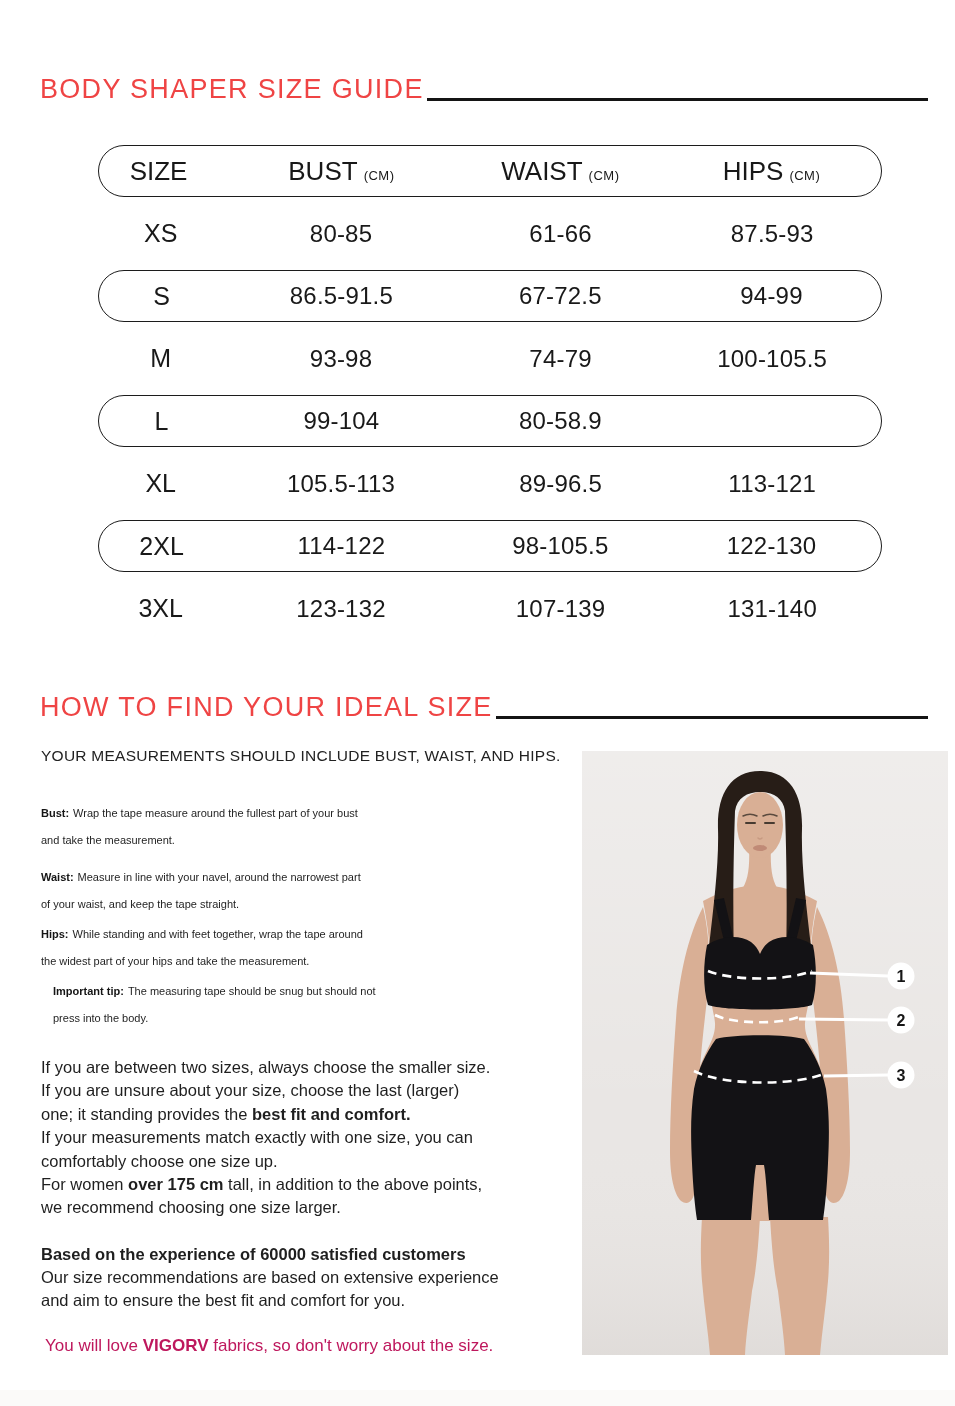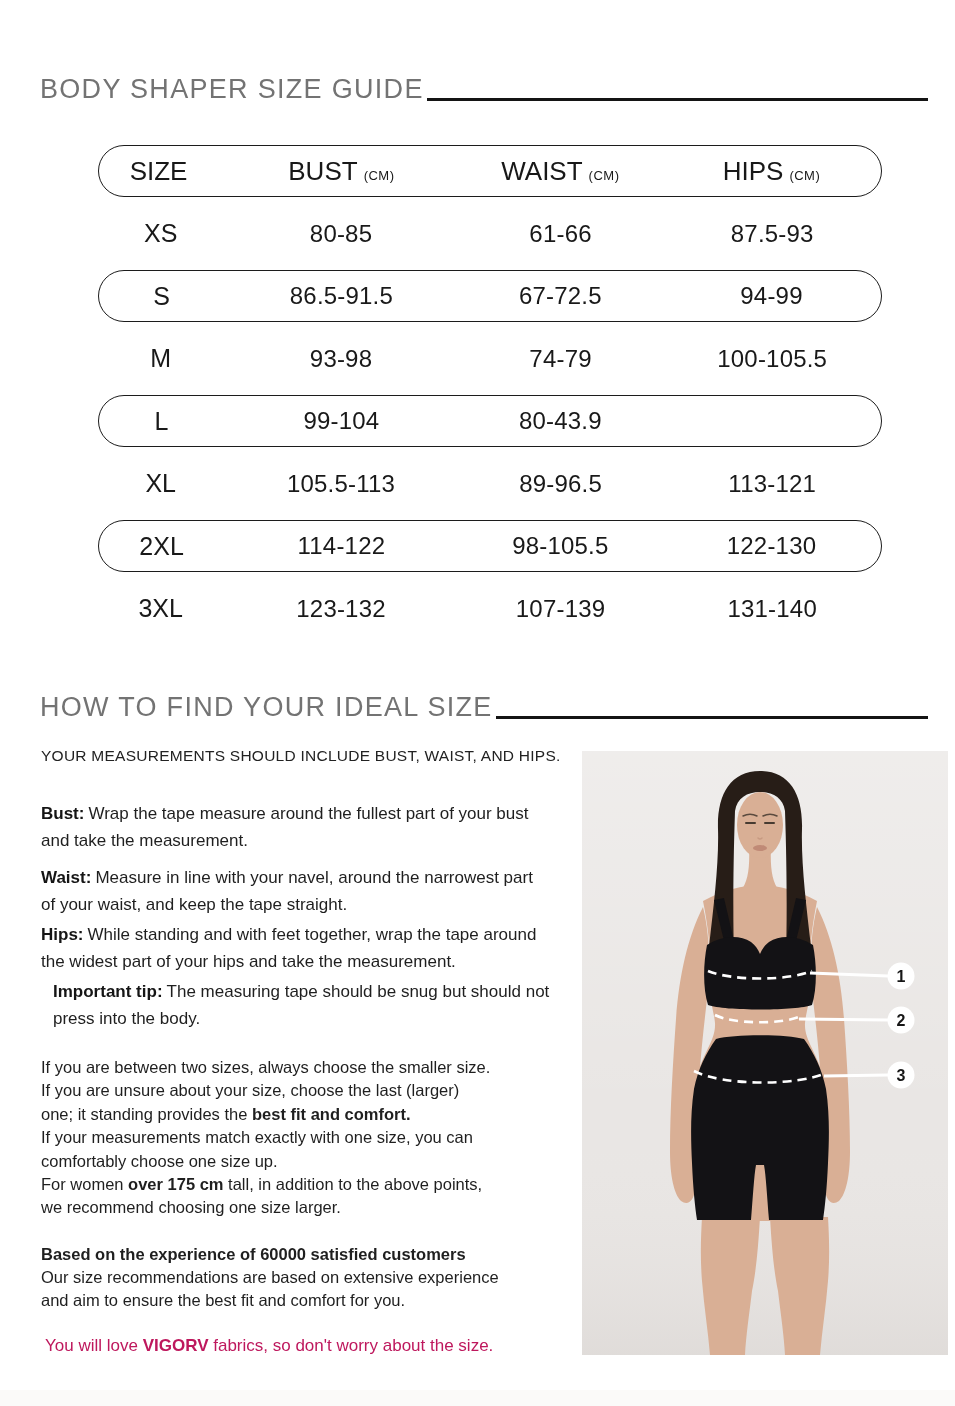--- a/index.html
+++ b/index.html
@@ -3,42 +3,42 @@
 <meta charset="utf-8">
 <style>
   html,body{margin:0;padding:0;background:#ffffff;}
   .page{
     position:relative;width:955px;height:1406px;background:#ffffff;overflow:hidden;
     font-family:"Liberation Sans", sans-serif;color:#1b1b1b;
   }
   
   .sec-title{
     position:absolute;left:40px;width:888px;display:flex;align-items:baseline;
-    font-size:27px;font-weight:500;letter-spacing:1.3px;color:#737373;white-space:nowrap;
+    font-size:27px;font-weight:500;letter-spacing:1.3px;color:#ef4444;white-space:nowrap;
   }
   .sec-title .rule{flex:1;height:3px;background:#141414;align-self:flex-end;margin:0 0 4px 3px;}
   #title-size-guide{top:74px;}
   #title-how-to{top:692px;}
 
   
   .size-table{position:absolute;left:98px;top:145px;width:784px;}
   .t-row{
     height:52px;display:grid;grid-template-columns:16% 30% 26% 28%;
     align-items:center;text-align:center;margin-bottom:10.5px;box-sizing:border-box;
   }
   .t-row.pill{border:1.6px solid #1c1c1c;border-radius:27px;}
   .t-row .hcell{font-size:26px;color:#181818;}
   .t-row .hcell .unit{font-size:13px;margin-left:6px;letter-spacing:.5px;}
   .t-row .size-cell{font-size:25px;color:#191919;}
   .t-row .val-cell{font-size:24px;color:#191919;letter-spacing:.2px;}
 
   
   .txt{position:absolute;left:41px;width:548px;}
   .intro{top:747px;font-size:15.5px;letter-spacing:.25px;color:#222;}
-  .m-item{font-size:17px;line-height:27px;color:#1f1f1f;}
+  .m-item{font-size:11px;line-height:27px;color:#1f1f1f;}
   .m-item strong{font-weight:700;margin-right:4px;color:#151515;}
   #item-bust{top:800px;}
   #item-waist{top:864px;}
   #item-hips{top:921px;}
   #item-tip{top:978px;margin-left:12px;}
   .advice{top:1056px;font-size:16.5px;line-height:23.4px;color:#1f1f1f;}
   .based{top:1243px;font-size:16.5px;line-height:23.2px;color:#1f1f1f;}
   .closing{top:1336px;left:45px;font-size:17px;color:#be185d;}
   .line{display:block;}
   b,strong{font-weight:700;}
@@ -79,21 +79,21 @@
     </div>
     <div class="t-row">
       <div class="size-cell">M</div>
       <div class="val-cell">93-98</div>
       <div class="val-cell">74-79</div>
       <div class="val-cell">100-105.5</div>
     </div>
     <div class="t-row pill">
       <div class="size-cell">L</div>
       <div class="val-cell">99-104</div>
-      <div class="val-cell">80-43.9</div>
+      <div class="val-cell">80-58.9</div>
     </div>
     <div class="t-row">
       <div class="size-cell">XL</div>
       <div class="val-cell">105.5-113</div>
       <div class="val-cell">89-96.5</div>
       <div class="val-cell">113-121</div>
     </div>
     <div class="t-row pill">
       <div class="size-cell">2XL</div>
       <div class="val-cell">114-122</div>

